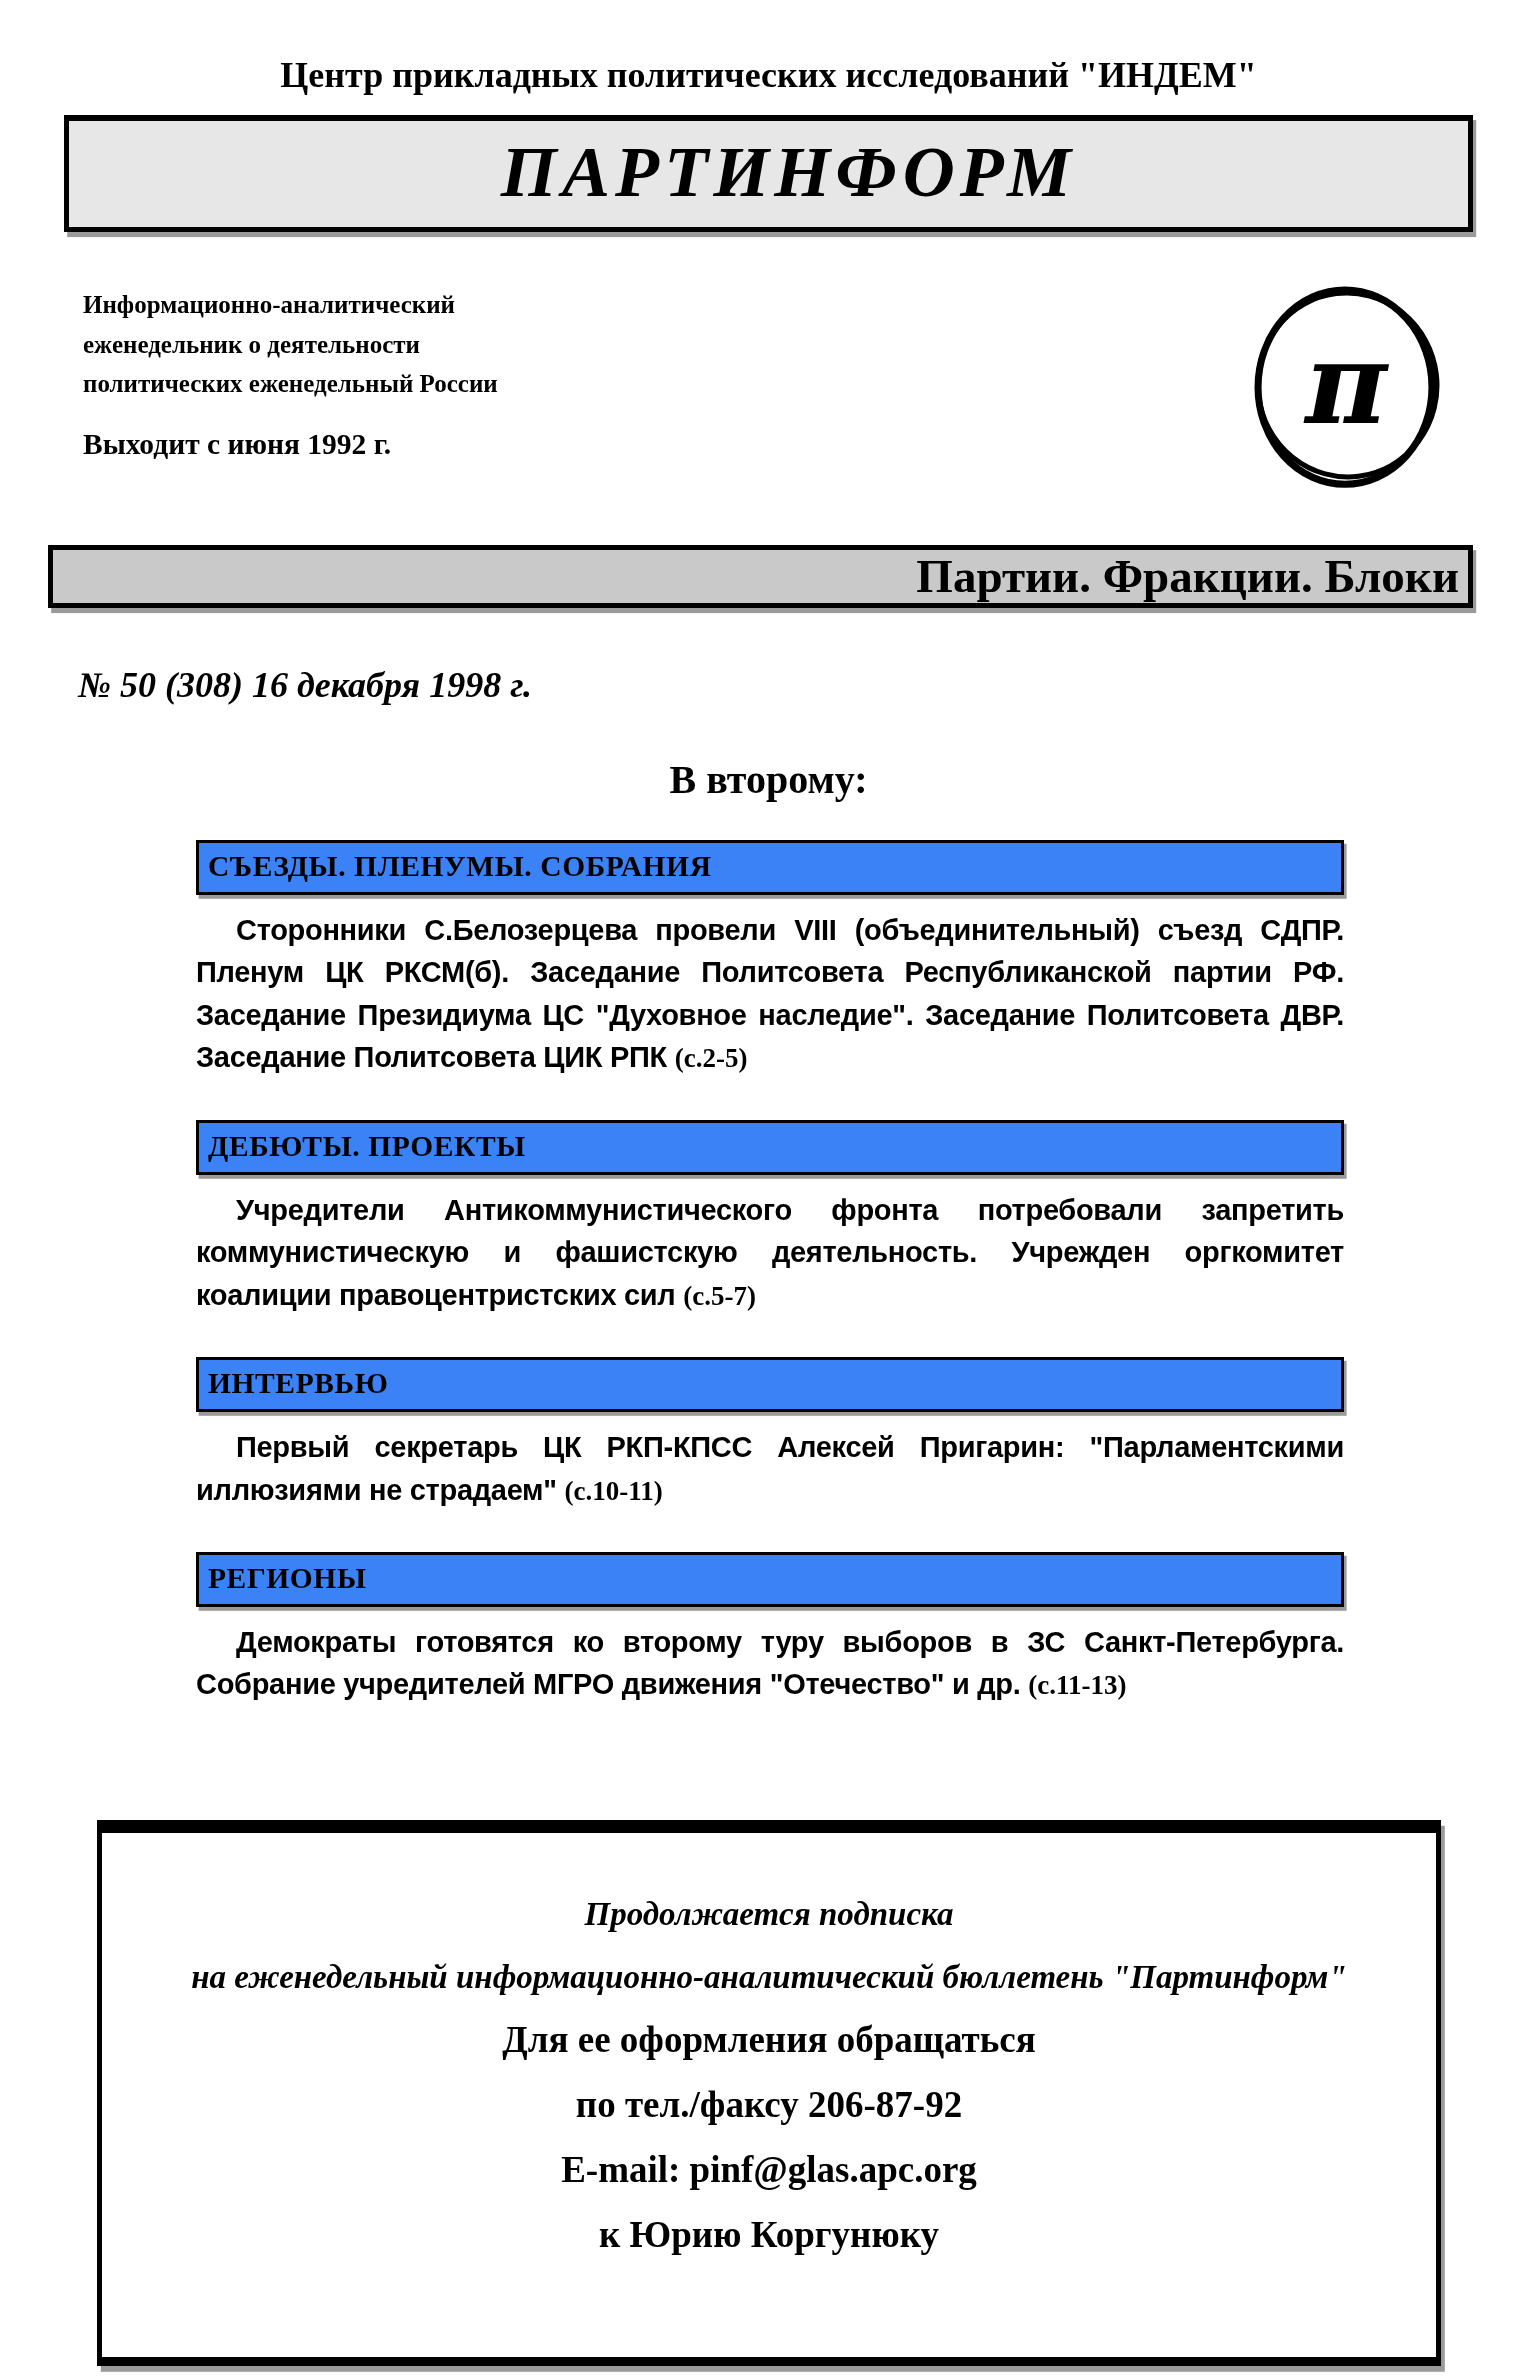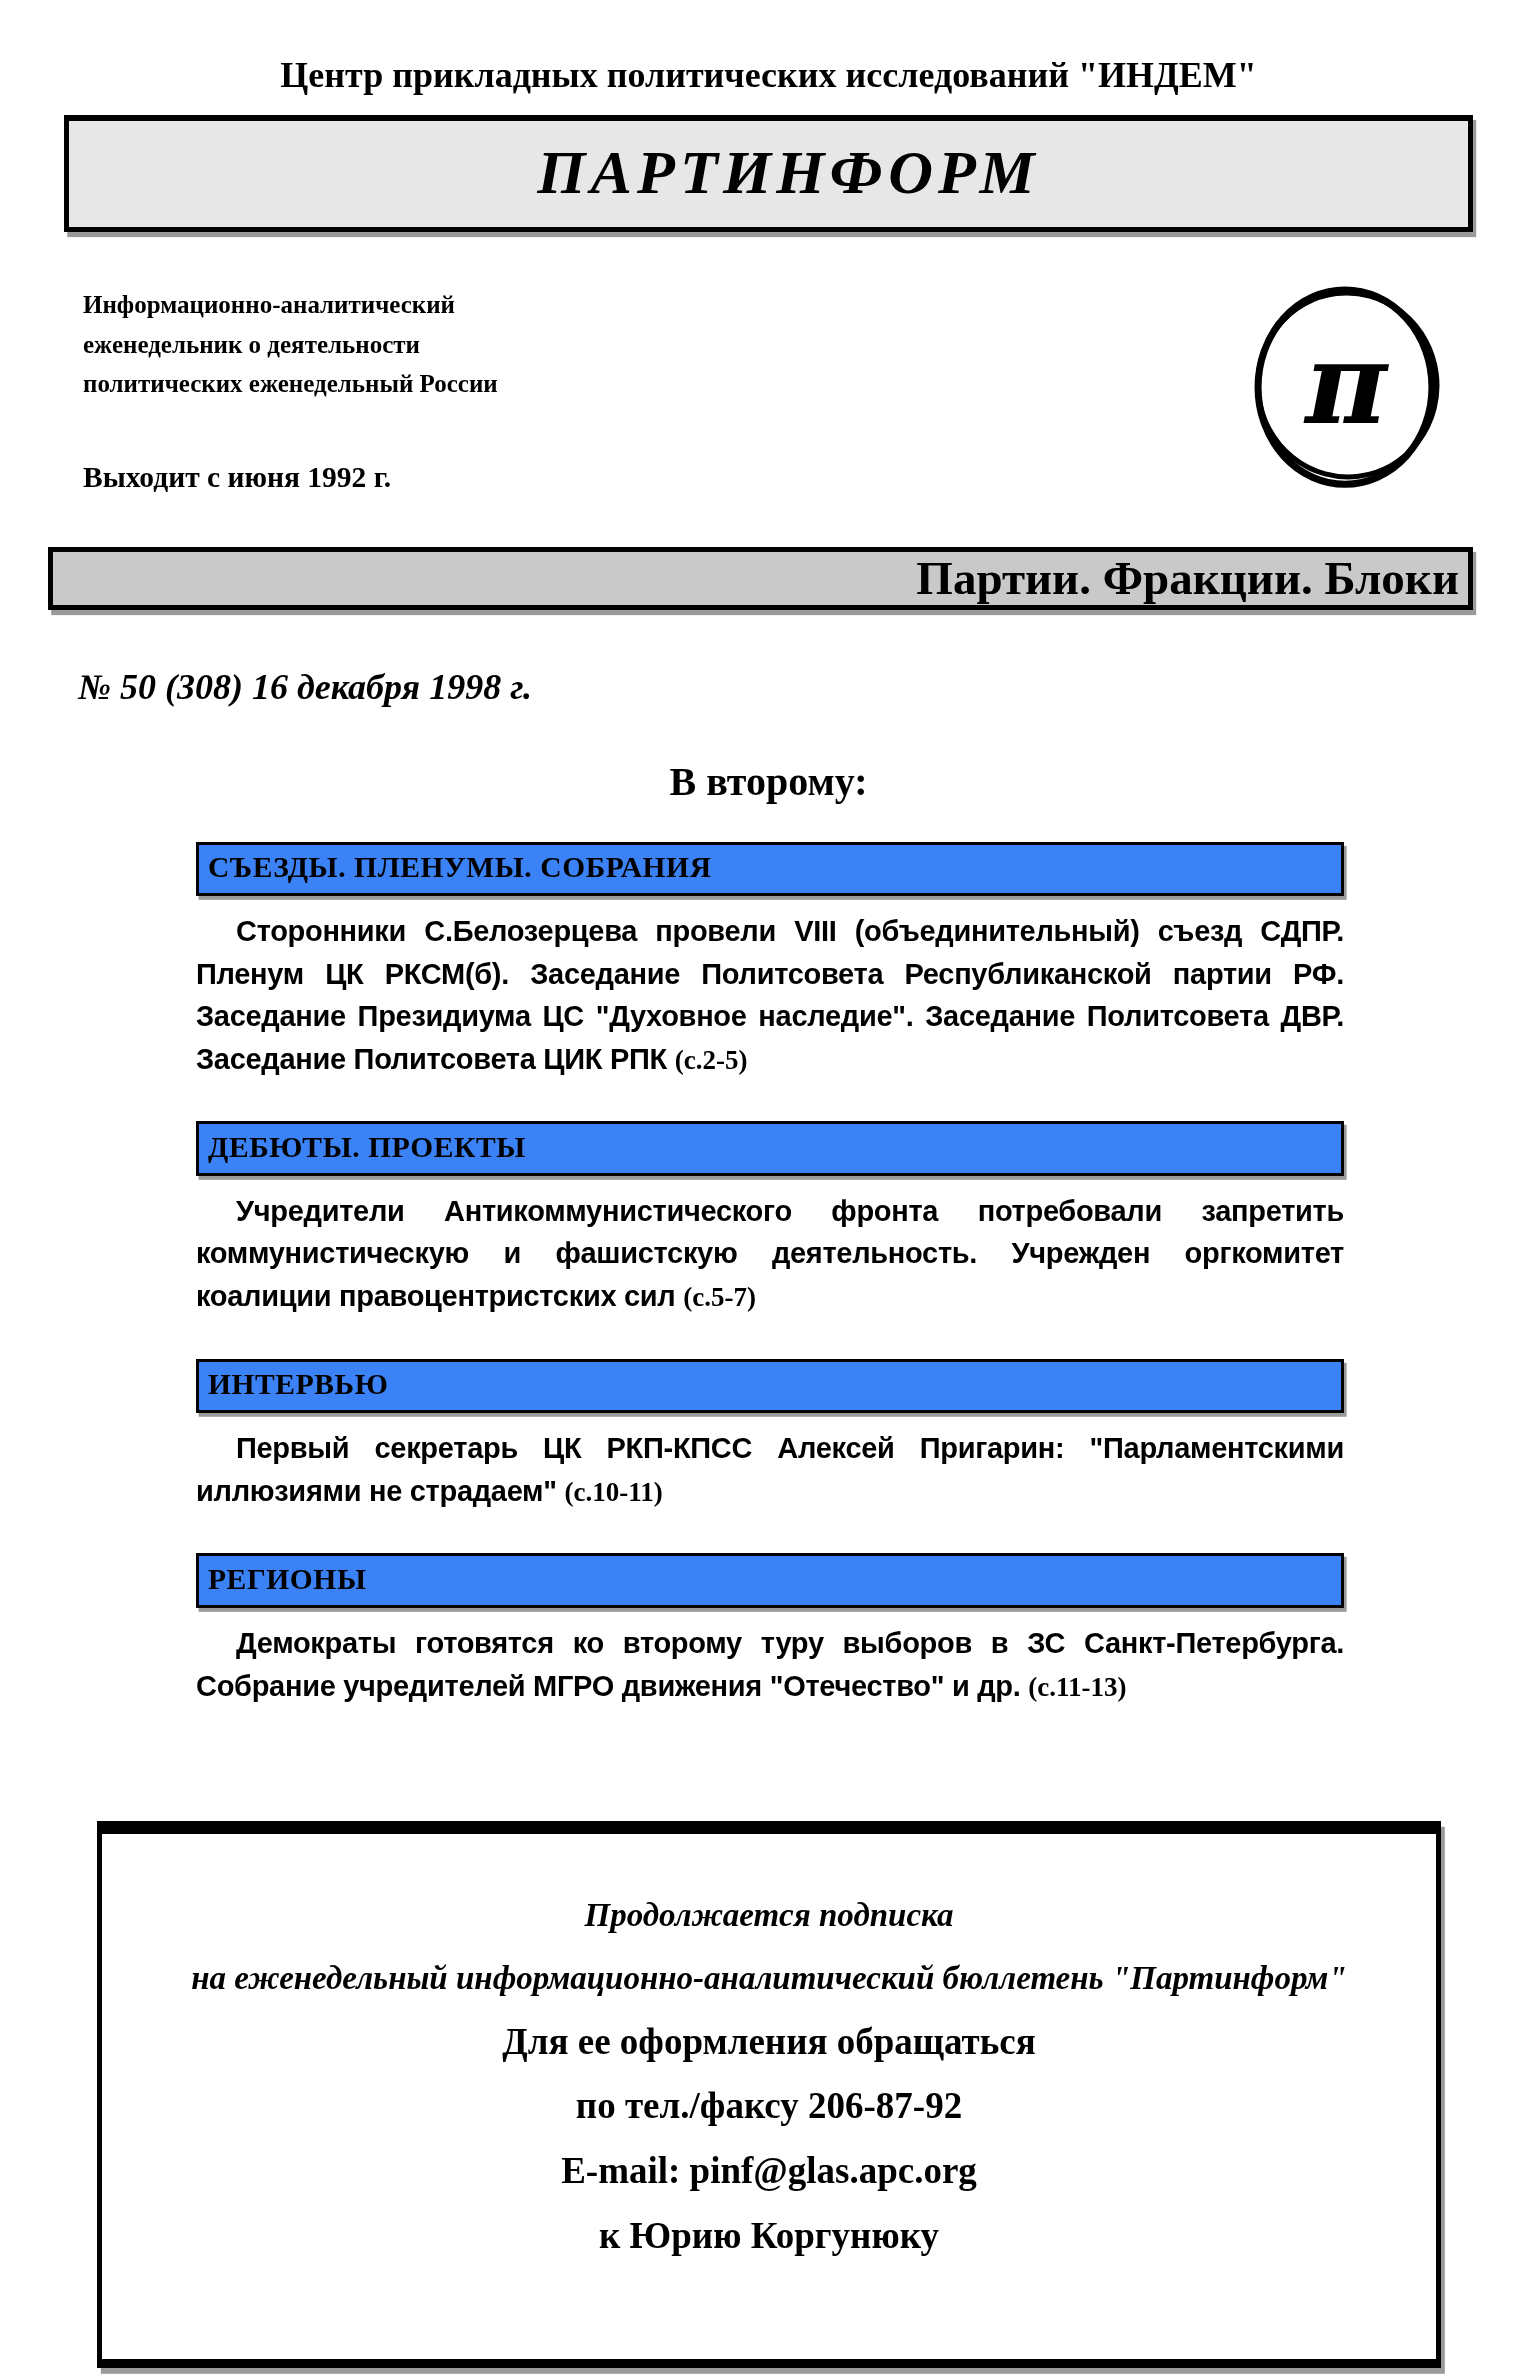--- a/index.html
+++ b/index.html
@@ -26,21 +26,21 @@
     margin: 19px 64px 0 64px;
     height: 117px;
     background: #e7e7e7;
     border: 5.1px solid #000;
     border-top-width: 6.4px;
     box-shadow: 3.2px 5.1px 0 #9a9a9a;
     text-align: center;
     line-height: 102px;
   }
   .masthead-title {
-    font-size: 62px;
+    font-size: 72px;
     font-weight: bold;
     font-style: italic;
     letter-spacing: 5.1px;
     white-space: nowrap;
     margin-left: 40px;
   }
 
   
   .header-row {
     margin: 53px 96px 0 83px;
@@ -49,21 +49,21 @@
     align-items: flex-start;
   }
   .subtitle-block { max-width: 897px; }
   .subtitle-line {
     font-size: 25px;
     font-weight: bold;
     line-height: 1.58;
     white-space: nowrap;
   }
   .since-line {
-    margin-top: 57px;
+    margin-top: 24px;
     font-size: 29.5px;
     font-weight: bold;
   }
   .logo { width: 192px; height: 211px; flex: 0 0 auto; margin-top: -3.8px; }
 
   
   .banner {
     margin: 53px 64px 0 48px;
     height: 63px;
     background: #c9c9c9;

